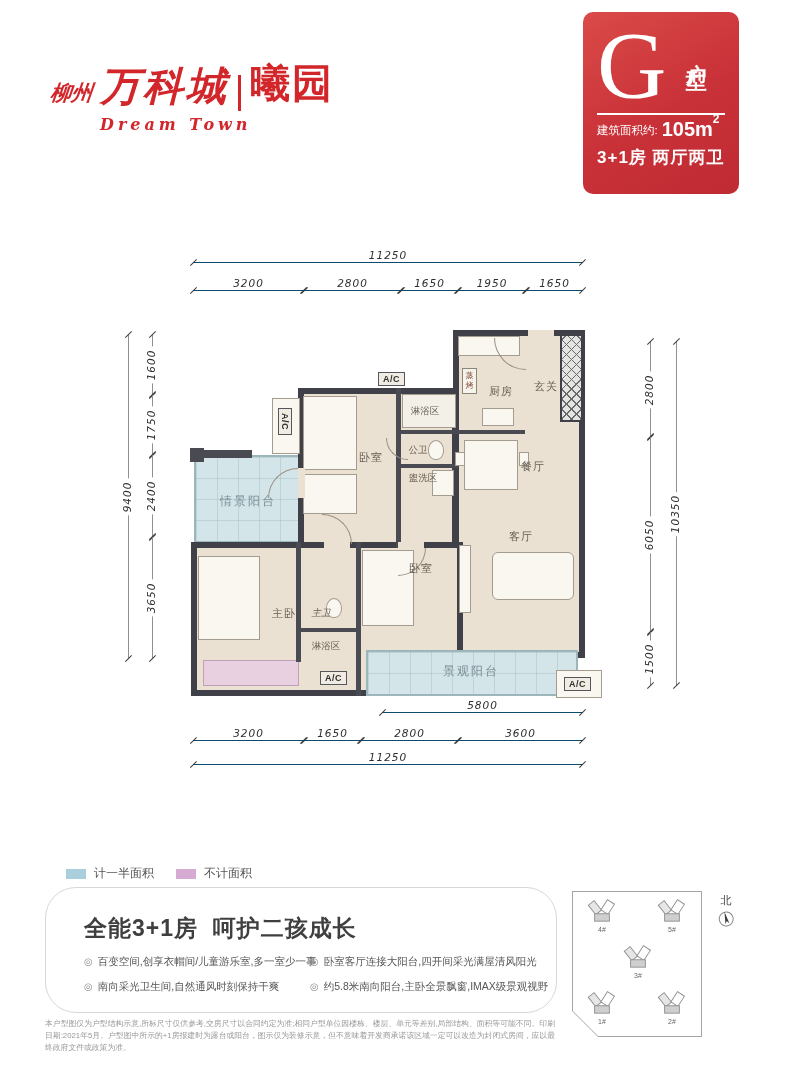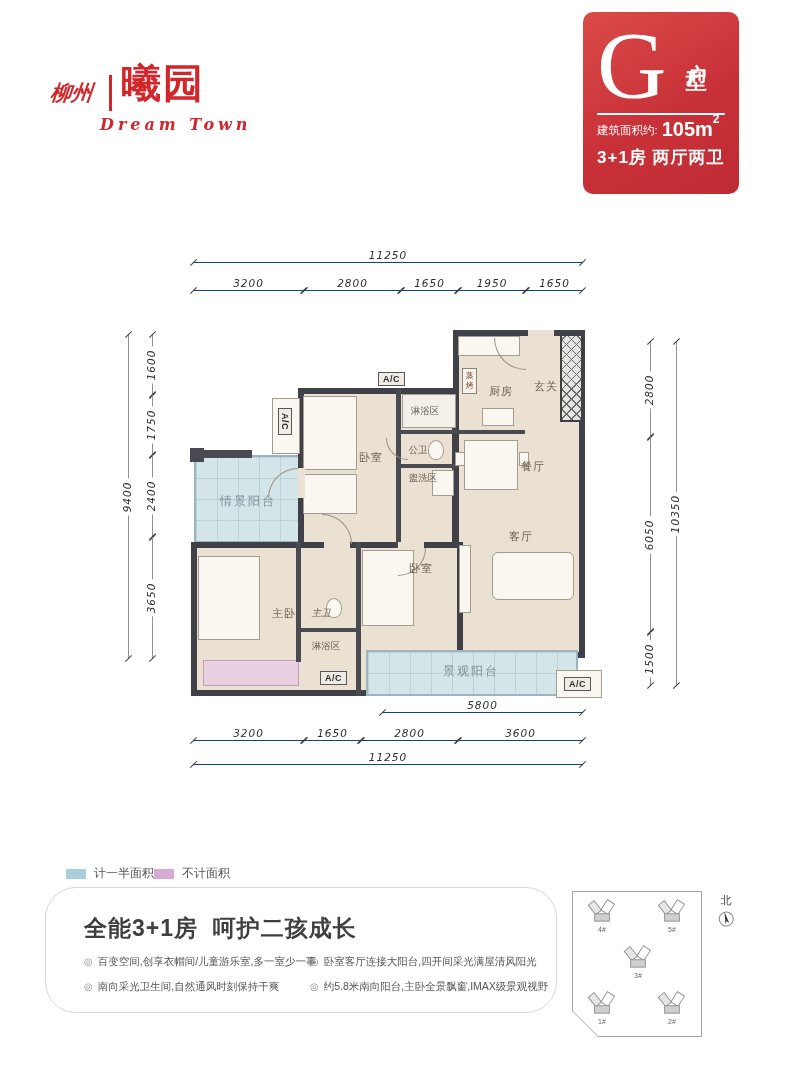--- a/index.html
+++ b/index.html
@@ -66,21 +66,21 @@
   .rl.sm{font-size:9.5px;letter-spacing:0;}
   .rl.balcl{font-size:12px;color:#7b8e93;letter-spacing:2px;}
   .ac{position:absolute;z-index:6;font-size:9px;font-weight:bold;color:#2e2e2e;background:#f1ece3;
       border:1px solid #55565c;padding:1px 4px;letter-spacing:.5px;}
   .ac.v{writing-mode:vertical-rl;padding:4px 1px;}
   .appl{position:absolute;z-index:6;font-size:8px;color:#7d4636;background:#f6f3ec;
         border:1px solid #8b857a;width:13px;text-align:center;line-height:1.25;
         padding:2px 0;word-break:break-all;}
 
   
-  .legend{position:absolute;left:66px;top:865px;display:flex;align-items:center;
+  .legend{position:absolute;left:66px;top:865px;display:flex;align-items:center;gap:22px;
           font-size:12px;color:#555;}
   .legend-item{display:flex;align-items:center;}
   .sw{width:20px;height:10px;margin-right:8px;}
   .sw-blue{background:#a9cfdd;}
   .sw-pink{background:#d5abd3;}
 
   
   .card{position:absolute;left:45px;top:887px;width:512px;height:126px;
         border:1px solid #d8d8d8;border-radius:31px;box-sizing:border-box;}
   .card-title{position:absolute;left:38px;top:25px;font-size:23px;font-weight:bold;color:#3f3f3f;
@@ -104,20 +104,21 @@
          font-size:11px;color:#444;}
 </style>
 </head>
 <body>
 
 <div class="page">
 
   <div class="logo">
     <div class="logo-row">
       <span class="logo-prefix">柳州</span>
+      <span class="logo-name">万科城</span>
       <span class="logo-divider"></span>
       <span class="logo-sub">曦园</span>
     </div>
     <div class="logo-script">Dream Town</div>
   </div>
 
   <div class="badge">
     <div class="badge-top">
       <span class="badge-g">G</span>
       <span class="badge-type">户型</span>
@@ -299,20 +300,21 @@
         <span class="mk">◎</span>
         <span>南向采光卫生间,自然通风时刻保持干爽</span>
       </div>
       <div class="bullet">
         <span class="mk">◎</span>
         <span>约5.8米南向阳台,主卧全景飘窗,IMAX级景观视野</span>
       </div>
     </div>
   </div>
 
+  <div class="disclaimer">本户型图仅为户型结构示意,所标尺寸仅供参考,交房尺寸以合同约定为准;相同户型单位因楼栋、楼层、单元等差别,局部结构、面积等可能不同。印刷日期:2021年5月。户型图中所示的+1房报建时为露台或阳台，图示仅为装修示意，但不意味着开发商承诺该区域一定可以改造为封闭式房间，应以最终政府文件或政策为准。</div>
 
   <div class="sitebox">
     <div class="sitebox-in"></div>
     <div class="bldg" style="left:12px;top:8px;">
       <svg width="30" height="24" viewBox="0 0 30 26">
           <g fill="#e6e6e6" stroke="#8f8f8f" stroke-width="1">
             <rect x="3" y="3" width="8" height="13" transform="rotate(-38 7 9)"></rect>
             <rect x="17" y="2" width="9" height="13" transform="rotate(33 21 8)" fill="#fff"></rect>
             <rect x="7" y="16" width="16" height="8" fill="#cfcfcf"></rect>
           </g>

